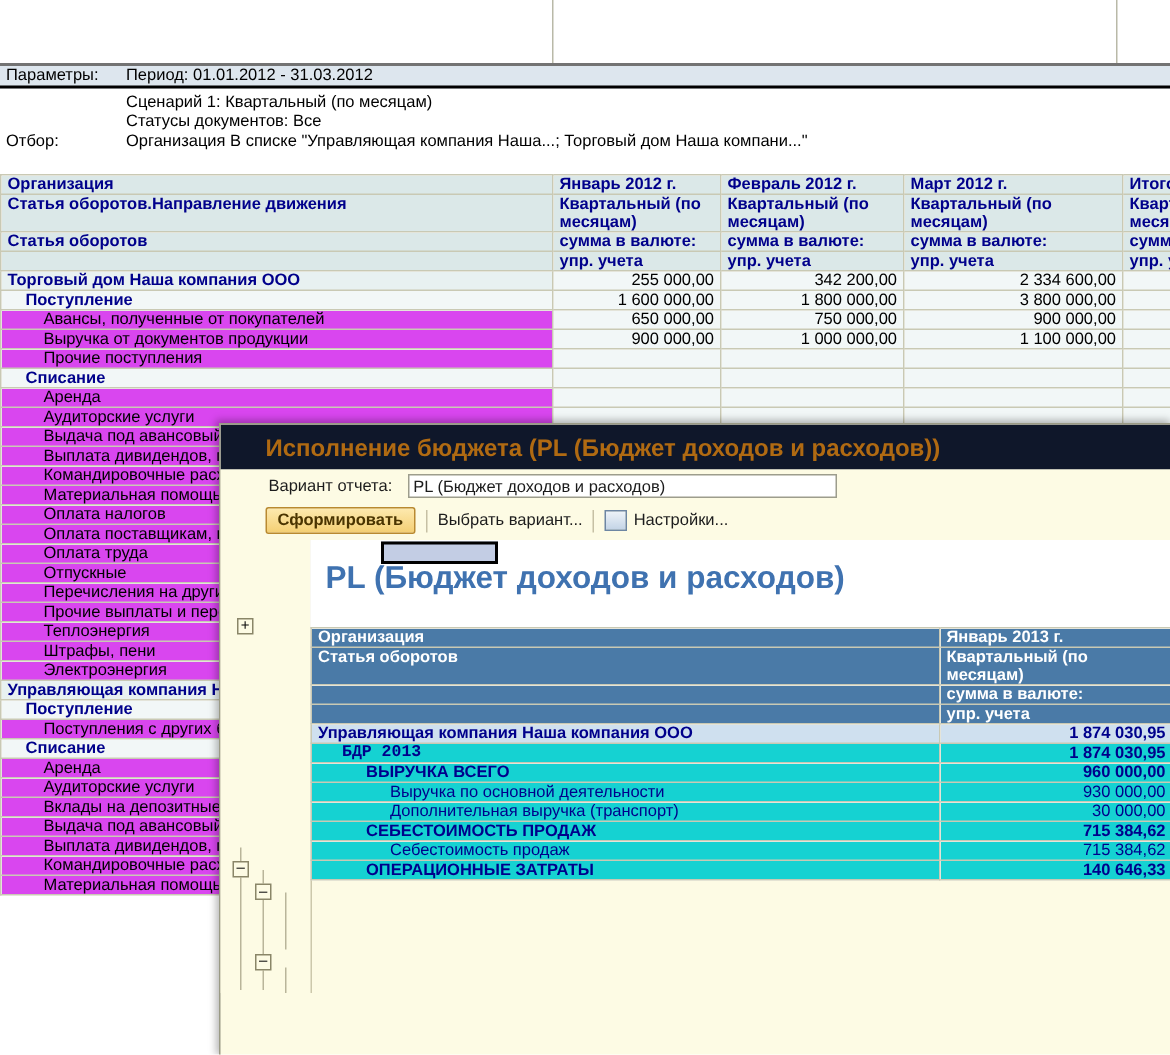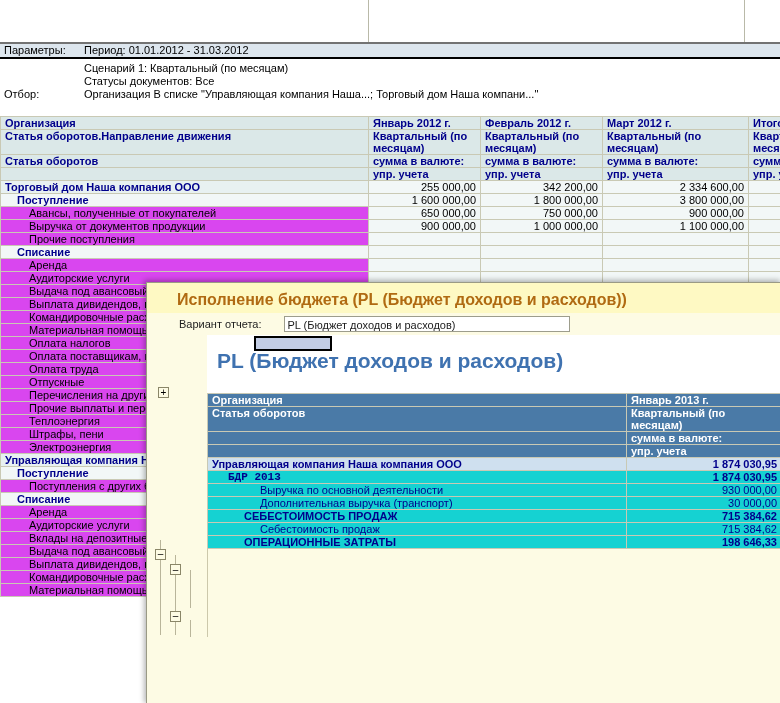--- a/index.html
+++ b/index.html
@@ -67,24 +67,24 @@
   .tb-title{
     margin-left:9px;font-size:10.5px;color:#2b2b2b;white-space:nowrap;overflow:hidden;flex:1 1 auto;
   }
   .tb-right{position:absolute;right:3px;top:2px;display:flex;gap:2px;align-items:center;}
   .tb-btn{
     width:16px;height:15px;border:1px solid #9b9781;background:#e6e3d6;
     display:flex;align-items:center;justify-content:center;font-size:9px;color:#555;
   }
   .form-head{
     padding:8px 0 4px 30px;font-size:16px;font-weight:bold;color:#b06a12;
-    background:#fef9c3;
+    background:#0f172a;
   }
   .varrow{display:flex;align-items:center;padding:3px 0 3px 32px;background:#fdfbe4;}
-  .varrow .cap{font-size:11px;color:#1c1c1c;margin-right:22px;}
+  .varrow .cap{font-size:11px;color:#1c1c1c;margin-right:10px;}
   .varfield{
     width:286px;height:16px;line-height:16px;background:#fff;border:1px solid #9d9d8c;
     font-size:11px;color:#1b1b1b;padding:0 3px;box-sizing:border-box;
   }
   .cmdrow{display:flex;align-items:center;padding:3px 0 4px 30px;background:#fdfbe4;gap:0px;}
   .btn-primary{
     background:linear-gradient(to bottom,#fde9ae,#f4cf74);
     border:1px solid #b98a31;border-radius:2px;
     font-size:11px;font-weight:bold;color:#4a3400;
     padding:2px 7px;
@@ -422,20 +422,28 @@
 <div id="front-window">
 
 
   <div class="form-head">Исполнение бюджета (PL (Бюджет доходов и расходов))</div>
 
   <div class="varrow">
     <span class="cap">Вариант отчета:</span>
     <div class="varfield" placeholder="Вариант отчета">PL (Бюджет доходов и расходов)</div>
   </div>
 
+  <div class="cmdrow">
+    <button class="btn-primary">Сформировать</button>
+    <div class="cmd-sep"></div>
+    <span class="cmd-link">Выбрать вариант...</span>
+    <div class="cmd-sep"></div>
+    <span class="ico-settings"></span>
+    <span class="cmd-link">Настройки...</span>
+  </div>
 
   <div class="rep-area">
     <div class="rep-left">
       <div class="tnode" style="left:11px;top:52px;">+</div>
       <div id="tree-nodes">
           <div class="tstem" style="left: 13px; top: 205px; height: 95px;"></div>
           <div class="tstem" style="left: 28px; top: 220px; height: 80px;"></div>
           <div class="tstem" style="left: 43px; top: 235px; height: 38px;"></div>
           <div class="tstem" style="left: 43px; top: 285px; height: 18px;"></div>
           <div class="tnode" style="left: 8px; top: 213.5px;">–</div>
@@ -473,36 +481,40 @@
         <tbody id="front-body">
             <tr>
               <td class="rrow0">Управляющая компания Наша компания ООО</td>
               <td class="rrow0 rnum">1 874 030,95</td>
             </tr>
             <tr>
               <td class="rcyan b ind1">БДР 2013</td>
               <td class="rcyan b rnum">1 874 030,95</td>
             </tr>
             <tr>
+              <td class="rcyan b ind2">ВЫРУЧКА ВСЕГО</td>
+              <td class="rcyan b rnum">960 000,00</td>
+            </tr>
+            <tr>
               <td class="rcyan ind3">Выручка по основной деятельности</td>
               <td class="rcyan rnum">930 000,00</td>
             </tr>
             <tr>
               <td class="rcyan ind3">Дополнительная выручка (транспорт)</td>
               <td class="rcyan rnum">30 000,00</td>
             </tr>
             <tr>
               <td class="rcyan b ind2">СЕБЕСТОИМОСТЬ ПРОДАЖ</td>
               <td class="rcyan b rnum">715 384,62</td>
             </tr>
             <tr>
               <td class="rcyan ind3">Себестоимость продаж</td>
               <td class="rcyan rnum">715 384,62</td>
             </tr>
             <tr>
               <td class="rcyan b ind2">ОПЕРАЦИОННЫЕ ЗАТРАТЫ</td>
-              <td class="rcyan b rnum">198 646,33</td>
+              <td class="rcyan b rnum">140 646,33</td>
             </tr>
           </tbody>
       </table>
     </div>
   </div>
 </div>
 
 </body></html>

